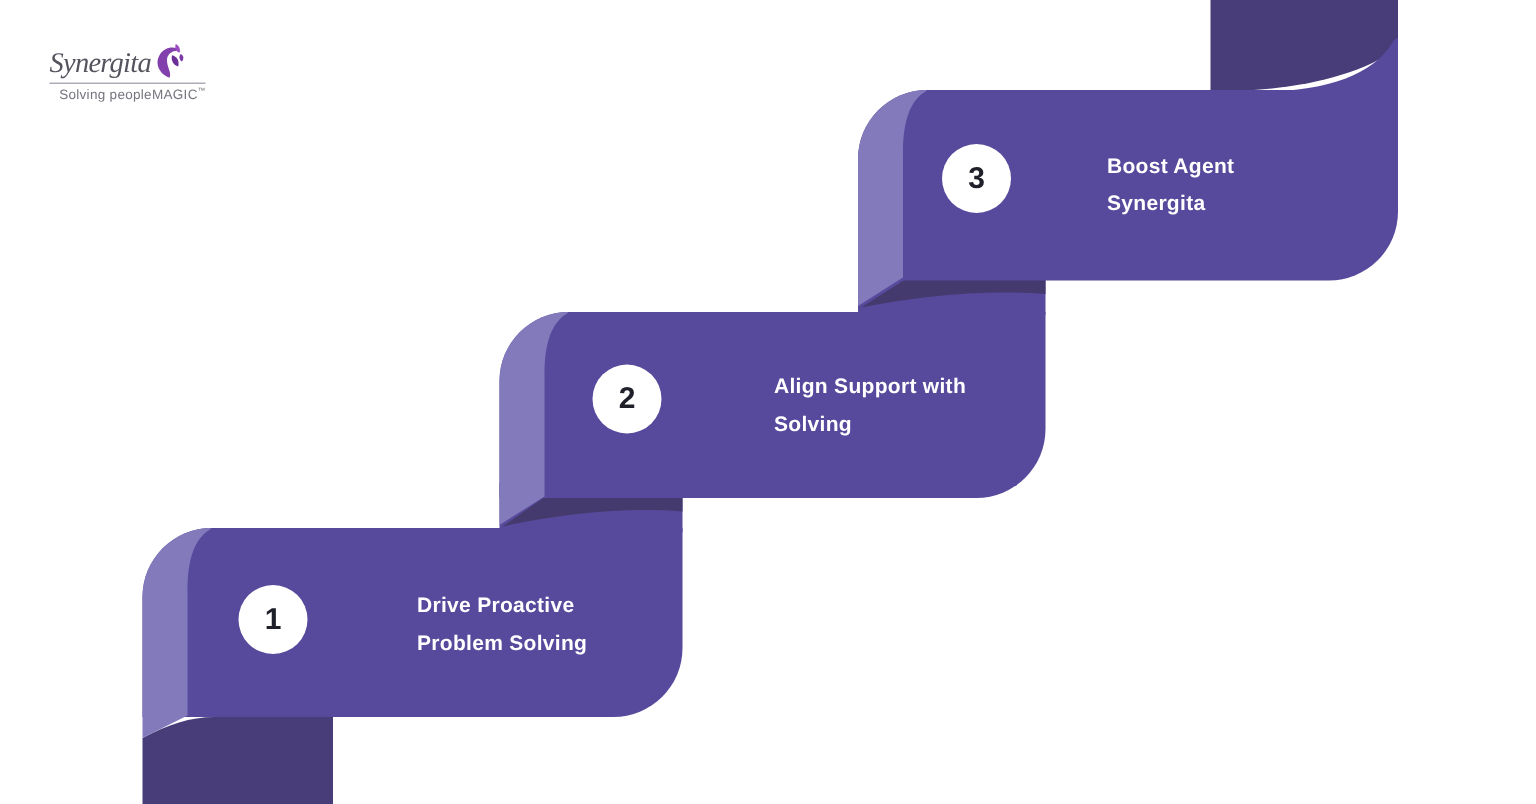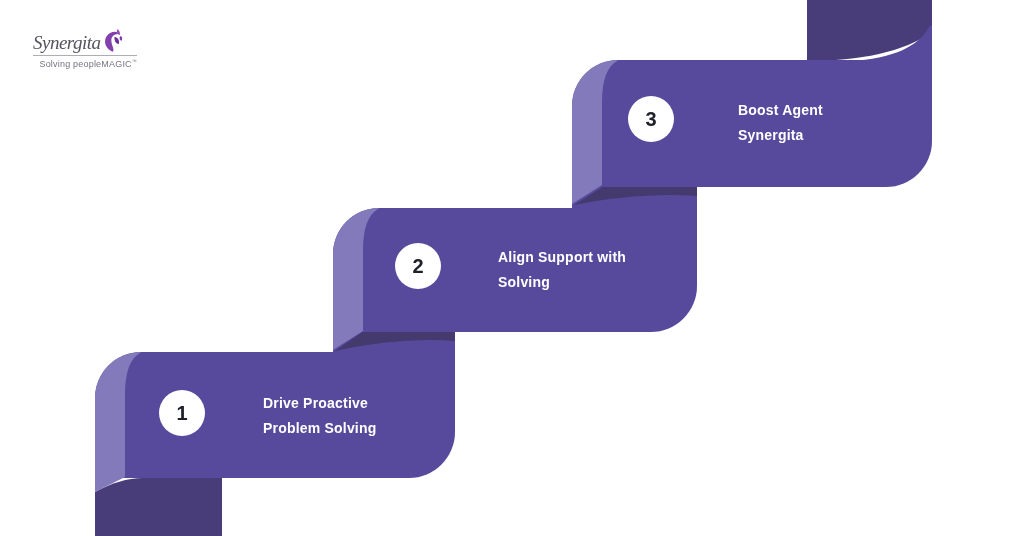--- a/index.html
+++ b/index.html
@@ -30,23 +30,23 @@
     width:46px;height:46px;border-radius:50%;background:#ffffff;
     display:flex;align-items:center;justify-content:center;
     font-size:20px;font-weight:700;color:#20202a;flex:0 0 auto;
   }
   .title{
     color:#ffffff;font-size:14px;font-weight:700;line-height:25px;
     letter-spacing:0.2px;white-space:nowrap;
   }
   
   #step-1{left:159px;top:390px;}
-  #step-1 .title{margin-left:58px;margin-top:1px;}
+  #step-1 .title{margin-left:73px;margin-top:1px;}
   #step-2{left:395px;top:243px;}
-  #step-2 .title{margin-left:57px;margin-top:2px;}
+  #step-2 .title{margin-left:75px;margin-top:2px;}
   #step-3{left:628px;top:96px;}
   #step-3 .title{margin-left:64px;margin-top:2px;}
 </style>
 </head>
 <body>
 
 <div class="canvas">
 
   <svg class="ribbon" viewBox="0 0 1024 536" aria-hidden="true">
 

